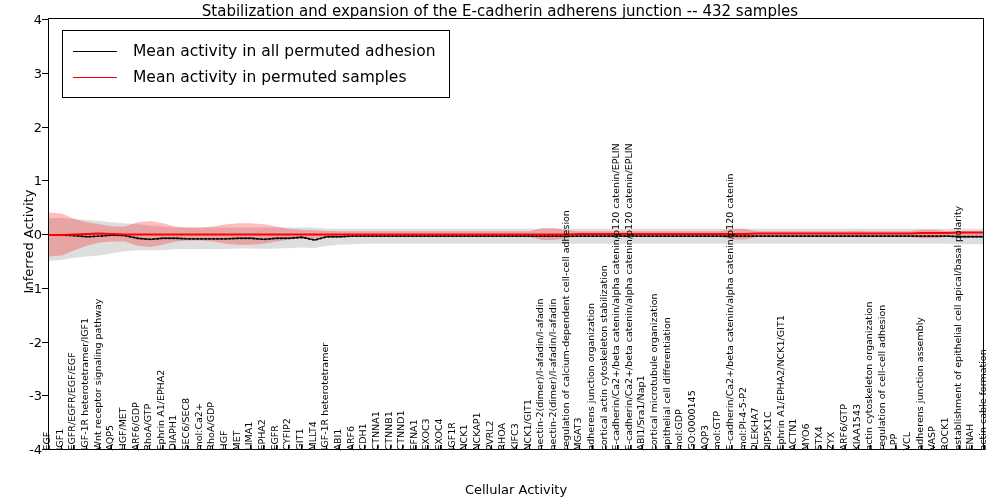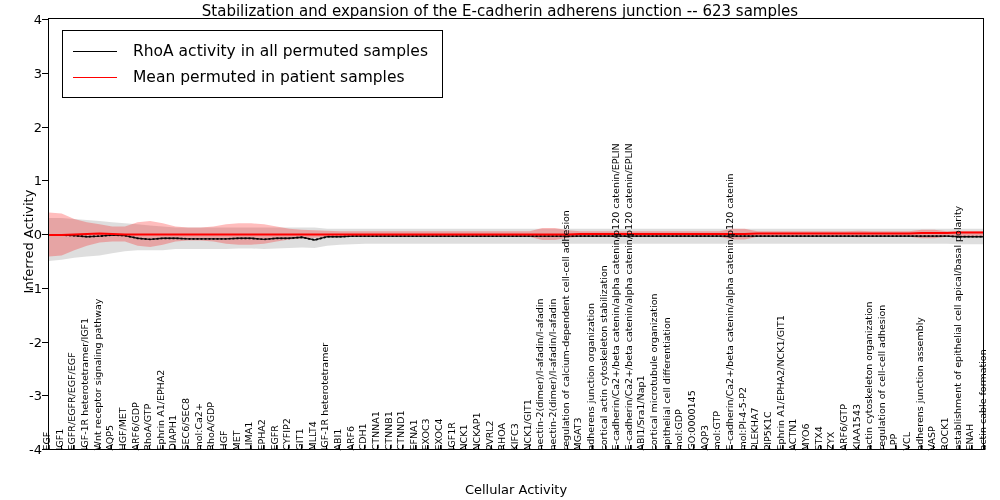--- a/index.html
+++ b/index.html
@@ -56,21 +56,21 @@
   .legend-text{font-size:15.5px;color:#000;white-space:nowrap;}
 
   
   #data-svg{position:absolute;left:0;top:0;width:936px;height:430px;}
 </style>
 </head>
 <body>
 
 <div id="page">
 
-  <div id="chart-title">Stabilization and expansion of the E-cadherin adherens junction -- 623 samples</div>
+  <div id="chart-title">Stabilization and expansion of the E-cadherin adherens junction -- 432 samples</div>
 
   <div id="ylabel">Inferred Activity</div>
   <div id="ytick-wrap">
       <div class="ytick-mark" style="top: 449px;"></div>
       <div class="ytick-text" style="top: 449px;">-4</div>
       <div class="ytick-mark" style="top: 395.25px;"></div>
       <div class="ytick-text" style="top: 395.25px;">-3</div>
       <div class="ytick-mark" style="top: 341.5px;"></div>
       <div class="ytick-text" style="top: 341.5px;">-2</div>
       <div class="ytick-mark" style="top: 287.75px;"></div>
@@ -95,25 +95,25 @@
           <path d="M0.00,216.07L12.65,216.07L25.30,216.61L37.95,217.69L50.59,217.15L63.24,216.07L75.89,216.61L88.54,219.30L101.19,220.38L113.84,219.30L126.49,219.30L139.14,219.84L151.78,219.84L164.43,219.84L177.08,219.84L189.73,219.30L202.38,219.30L215.03,220.38L227.68,219.30L240.32,219.30L252.97,218.22L265.62,220.91L278.27,217.69L290.92,217.69L303.57,217.15L316.22,217.15L328.86,217.15L341.51,217.15L354.16,217.15L366.81,217.15L379.46,217.15L392.11,217.15L404.76,217.15L417.41,217.15L430.05,217.15L442.70,217.15L455.35,217.15L468.00,217.15L480.65,217.15L493.30,217.15L505.95,217.15L518.59,217.15L531.24,217.15L543.89,217.15L556.54,217.15L569.19,217.15L581.84,217.15L594.49,217.15L607.14,217.15L619.78,217.15L632.43,217.15L645.08,217.15L657.73,217.15L670.38,217.15L683.03,217.15L695.68,217.15L708.32,217.15L720.97,217.15L733.62,217.15L746.27,217.15L758.92,217.15L771.57,217.15L784.22,217.15L796.86,217.15L809.51,217.15L822.16,217.15L834.81,217.15L847.46,217.15L860.11,217.15L872.76,217.15L885.41,217.15L898.05,217.15L910.70,217.69L923.35,217.69L936.00,217.69" fill="none" stroke="#1a1a1a" stroke-width="1.4"></path>
           <path d="M0.00,216.07L12.65,216.07L25.30,216.61L37.95,217.69L50.59,217.15L63.24,216.07L75.89,216.61L88.54,219.30L101.19,220.38L113.84,219.30L126.49,219.30L139.14,219.84L151.78,219.84L164.43,219.84L177.08,219.84L189.73,219.30L202.38,219.30L215.03,220.38L227.68,219.30L240.32,219.30L252.97,218.22L265.62,220.91L278.27,217.69L290.92,217.69L303.57,217.15L316.22,217.15L328.86,217.15L341.51,217.15L354.16,217.15L366.81,217.15L379.46,217.15L392.11,217.15L404.76,217.15L417.41,217.15L430.05,217.15L442.70,217.15L455.35,217.15L468.00,217.15L480.65,217.15L493.30,217.15L505.95,217.15L518.59,217.15L531.24,217.15L543.89,217.15L556.54,217.15L569.19,217.15L581.84,217.15L594.49,217.15L607.14,217.15L619.78,217.15L632.43,217.15L645.08,217.15L657.73,217.15L670.38,217.15L683.03,217.15L695.68,217.15L708.32,217.15L720.97,217.15L733.62,217.15L746.27,217.15L758.92,217.15L771.57,217.15L784.22,217.15L796.86,217.15L809.51,217.15L822.16,217.15L834.81,217.15L847.46,217.15L860.11,217.15L872.76,217.15L885.41,217.15L898.05,217.15L910.70,217.69L923.35,217.69L936.00,217.69" fill="none" stroke="#000000" stroke-width="1.7" stroke-dasharray="2,2"></path>
           <path d="M0.00,216.07L12.65,216.07L25.30,215.54L37.95,215.00L50.59,214.46L63.24,215.00L75.89,215.54L88.54,215.54L101.19,215.54L113.84,215.54L126.49,215.54L139.14,215.54L151.78,215.54L164.43,215.54L177.08,215.54L189.73,215.54L202.38,215.54L215.03,215.54L227.68,215.54L240.32,215.54L252.97,215.54L265.62,215.54L278.27,215.54L290.92,215.54L303.57,215.54L316.22,215.54L328.86,215.54L341.51,215.54L354.16,215.54L366.81,215.54L379.46,215.54L392.11,215.54L404.76,215.54L417.41,215.54L430.05,215.54L442.70,215.54L455.35,215.54L468.00,215.54L480.65,215.54L493.30,215.54L505.95,215.54L518.59,215.54L531.24,215.00L543.89,215.00L556.54,215.00L569.19,215.00L581.84,215.00L594.49,215.00L607.14,215.00L619.78,215.00L632.43,215.00L645.08,215.00L657.73,215.00L670.38,215.00L683.03,215.00L695.68,215.00L708.32,214.46L720.97,214.46L733.62,214.46L746.27,214.46L758.92,214.46L771.57,214.46L784.22,214.46L796.86,214.46L809.51,214.46L822.16,214.46L834.81,214.46L847.46,214.46L860.11,214.46L872.76,213.93L885.41,213.93L898.05,213.93L910.70,213.39L923.35,213.39L936.00,213.39" fill="none" stroke="#ff0000" stroke-width="2.0"></path>
         </svg>
     </div>
   </div>
 
   <div id="legend">
       <div class="legend-row">
         <div class="legend-swatch"></div>
-        <div class="legend-text">RhoA activity in all permuted samples</div>
+        <div class="legend-text">Mean activity in all permuted adhesion</div>
       </div>
       <div class="legend-row">
         <div class="legend-swatch red"></div>
-        <div class="legend-text">Mean permuted in patient samples</div>
+        <div class="legend-text">Mean activity in permuted samples</div>
       </div>
     </div>
 
   <div id="xticks">
       <div class="xtick-mark" style="left: 0px;"></div>
       <div class="xtick-mark" style="left: 12.6486px;"></div>
       <div class="xtick-mark" style="left: 25.2973px;"></div>
       <div class="xtick-mark" style="left: 37.9459px;"></div>
       <div class="xtick-mark" style="left: 50.5946px;"></div>
       <div class="xtick-mark" style="left: 63.2432px;"></div>

